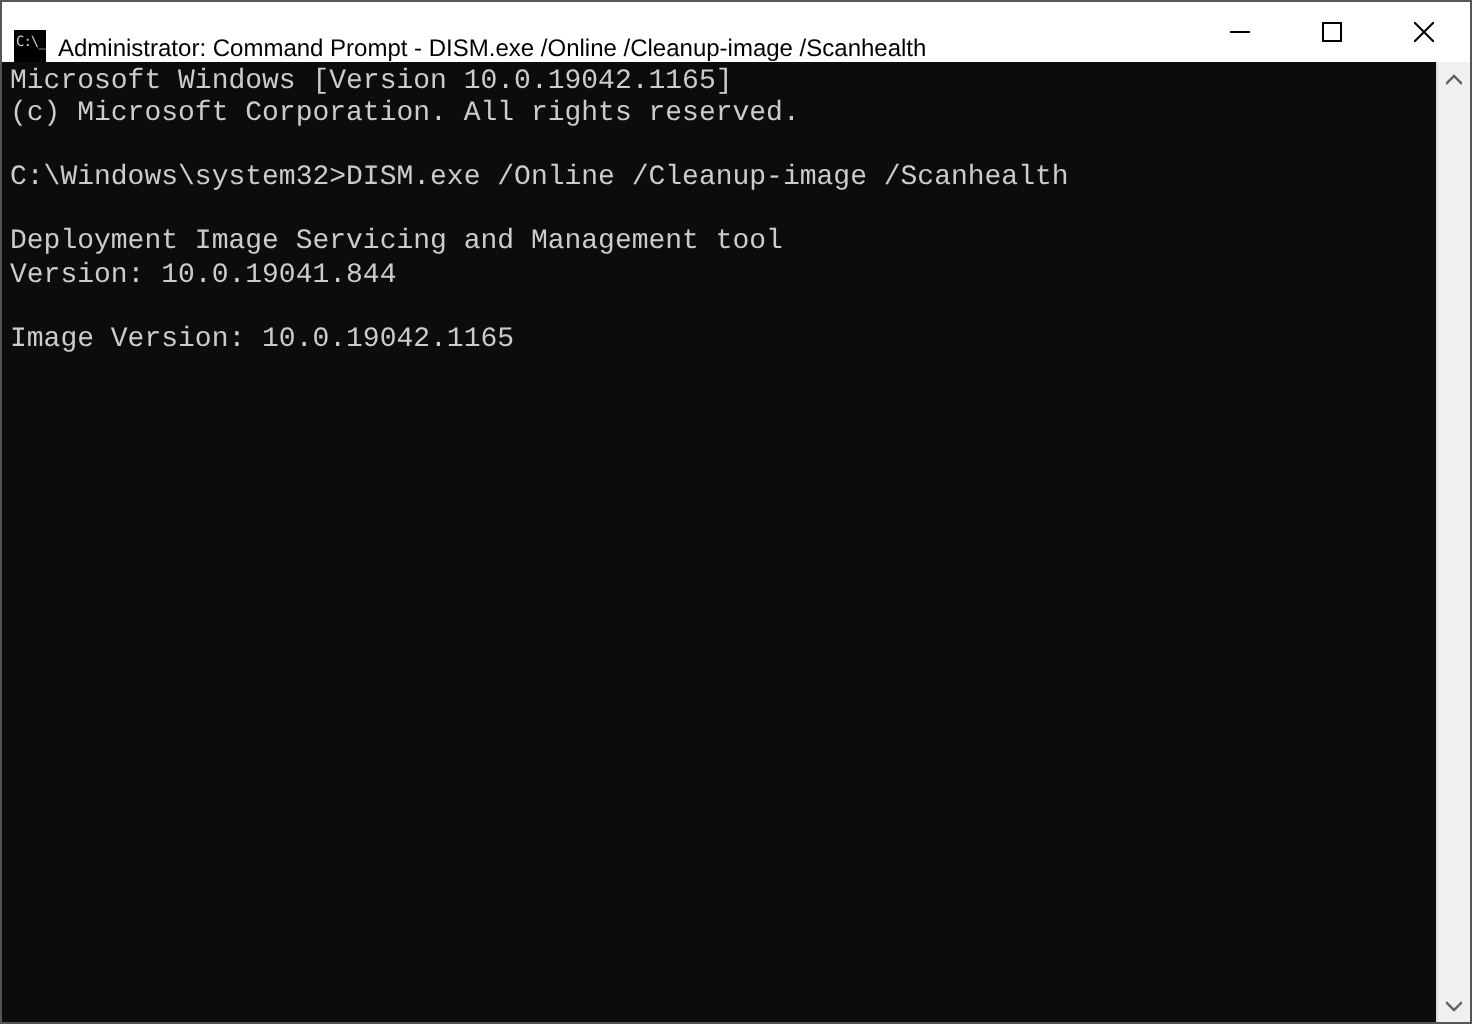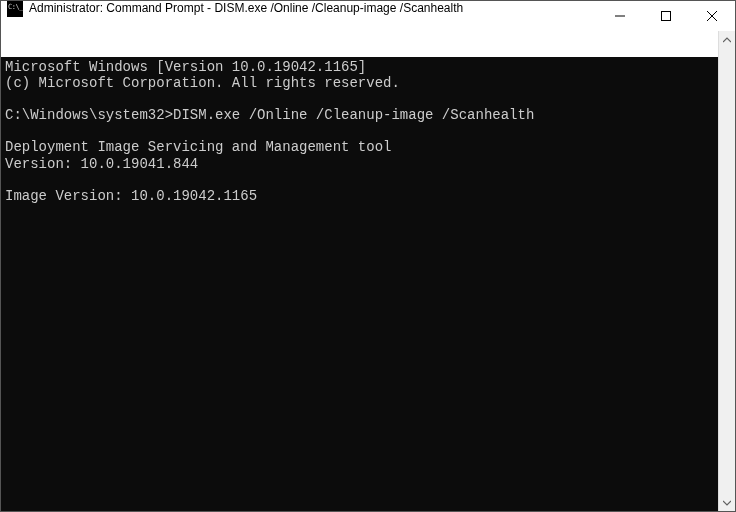--- a/index.html
+++ b/index.html
@@ -19,21 +19,21 @@
       height: 512px;
       border: 1px solid #555;
       display: flex;
       flex-direction: column;
       background: #fff;
     }
     .titlebar {
       height: 30px;
       background: #fff;
       display: flex;
-      align-items: flex-start;
+      align-items: flex-end;
       padding-left: 6px;
       font-size: 12px;
       color: #000;
     }
     .titlebar-icon {
       width: 16px;
       height: 16px;
       margin-right: 6px;
       background: #000;
       position: relative;
@@ -82,21 +82,20 @@
     .terminal {
       flex: 1;
       background: #0c0c0c;
       color: #cccccc;
       font-family: Consolas, 'Courier New', monospace;
       font-size: 14px;
       line-height: 1.15;
       padding: 2px 4px;
       white-space: pre;
       overflow: hidden;
-      margin-top: 26px;
     }
     .terminal-line {
       display: block;
     }
     .scrollbar {
       width: 17px;
       background: #f0f0f0;
       display: flex;
       flex-direction: column;
       border-left: 1px solid #ddd;

